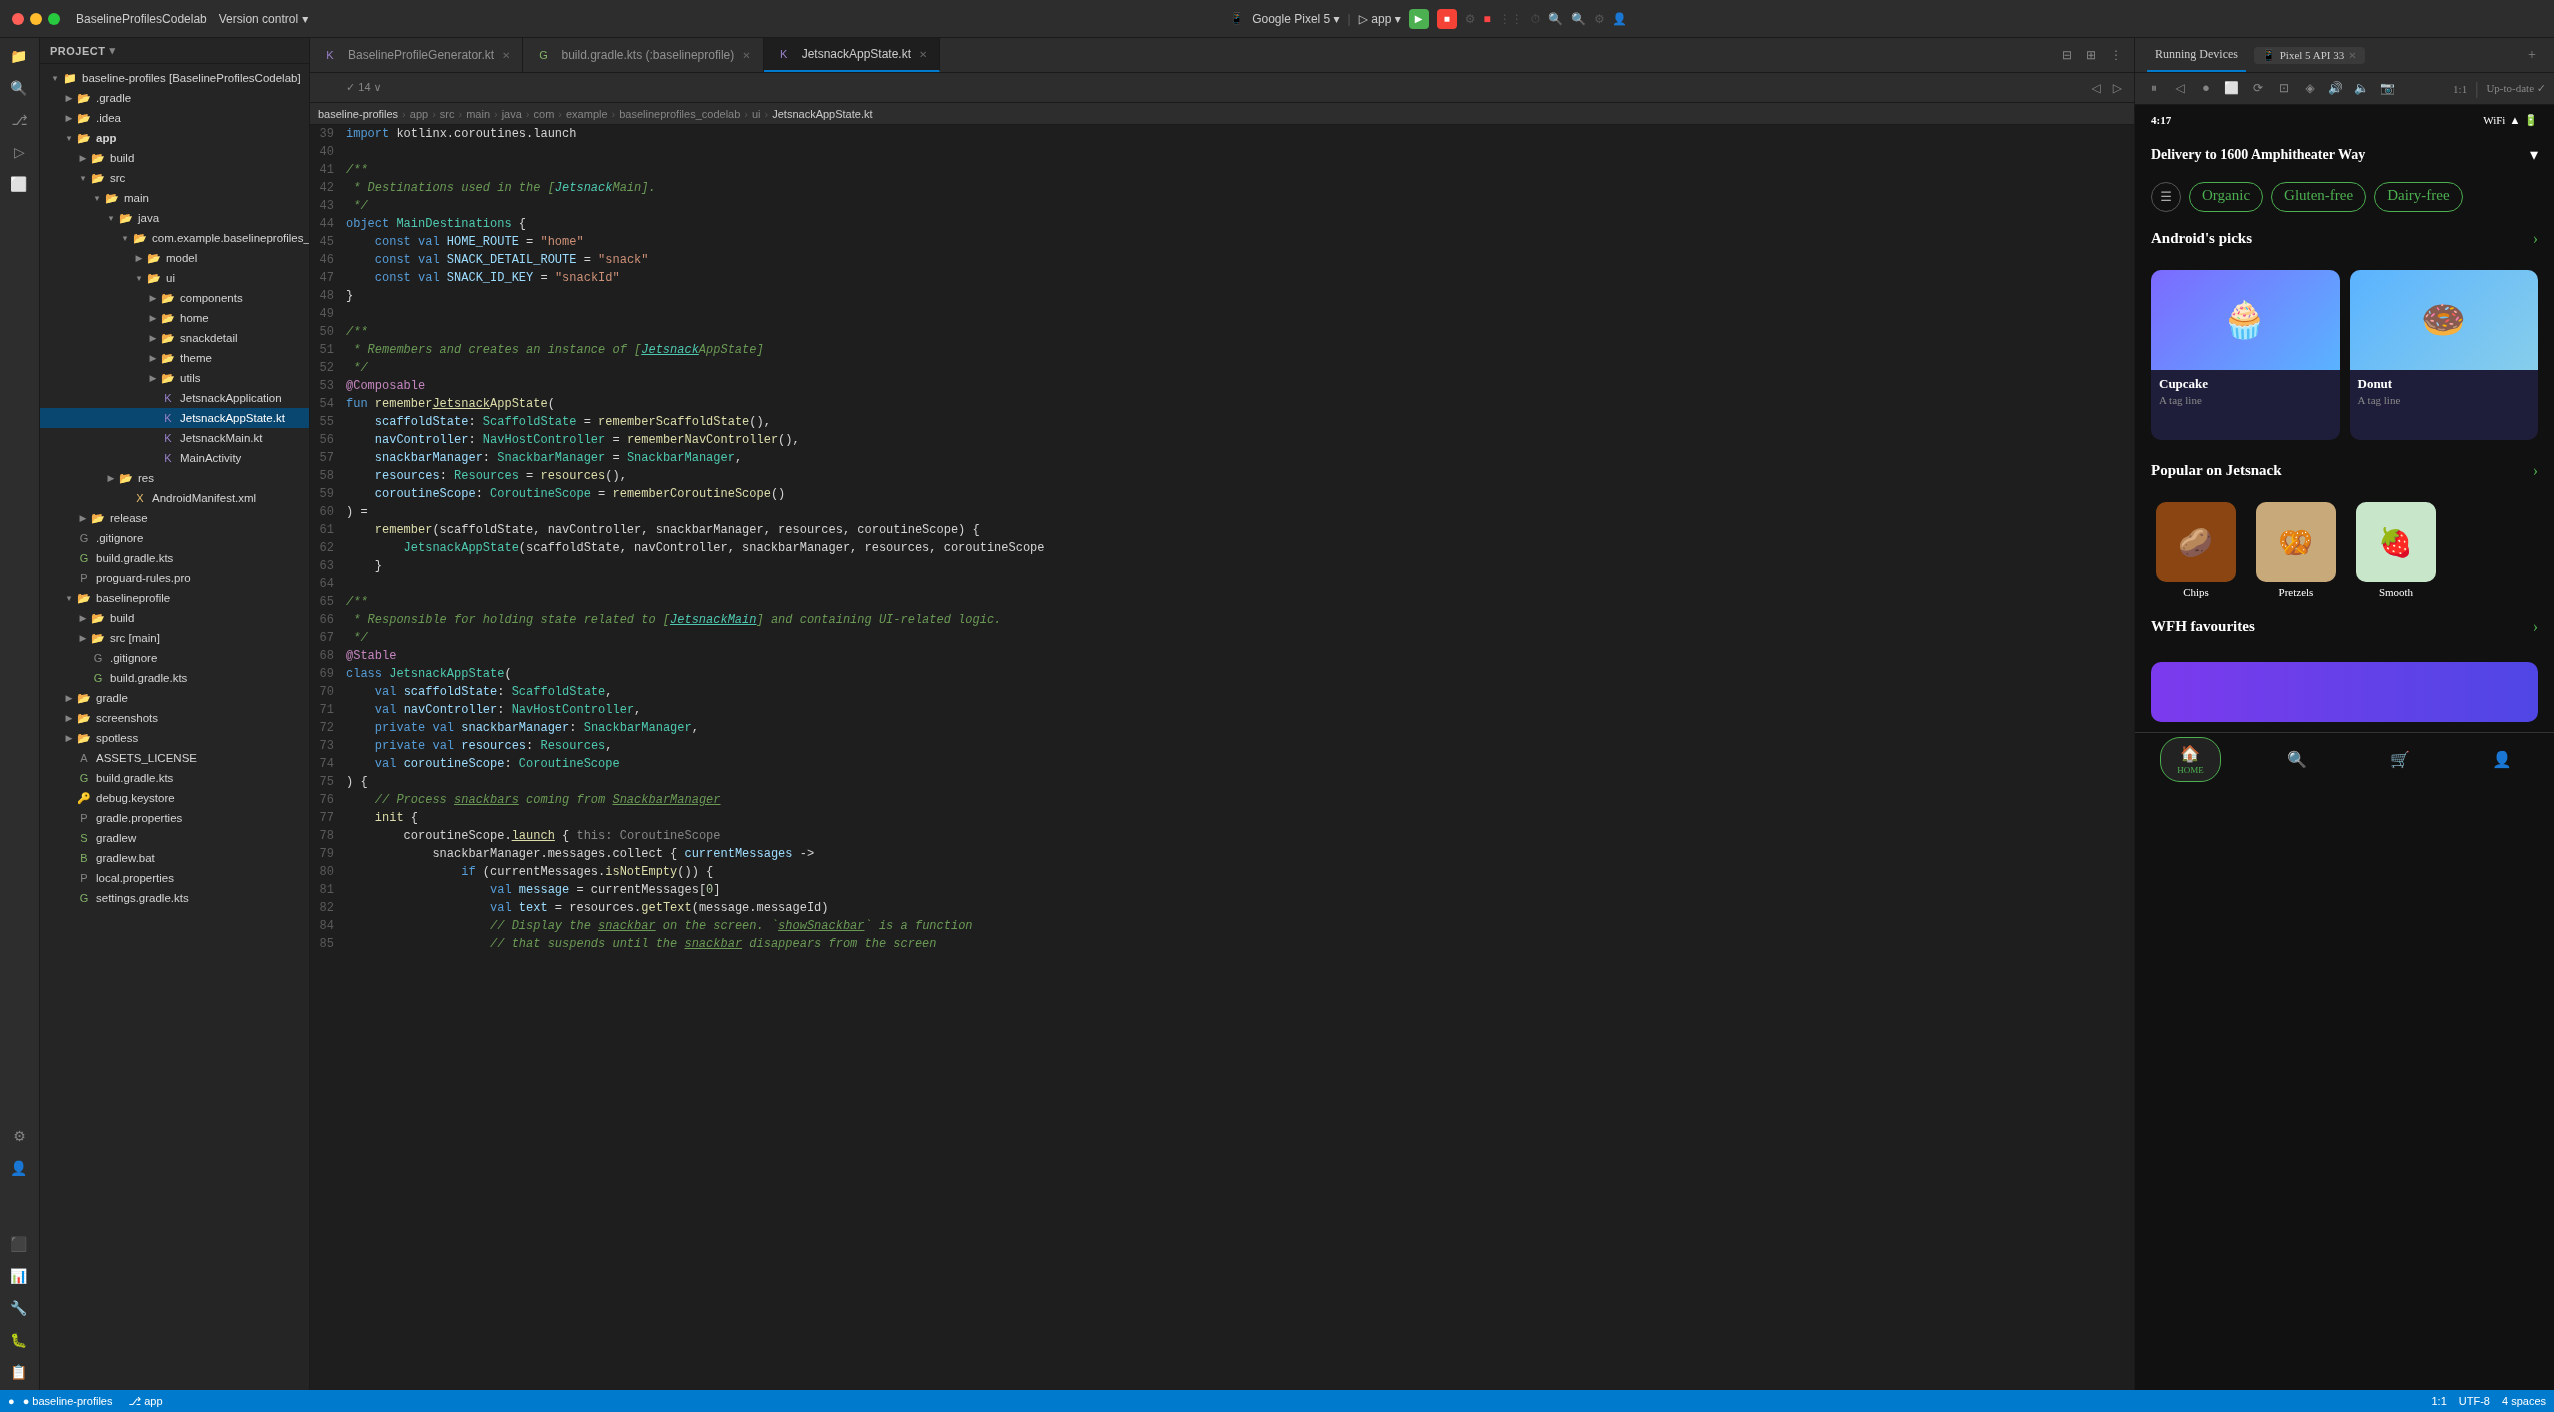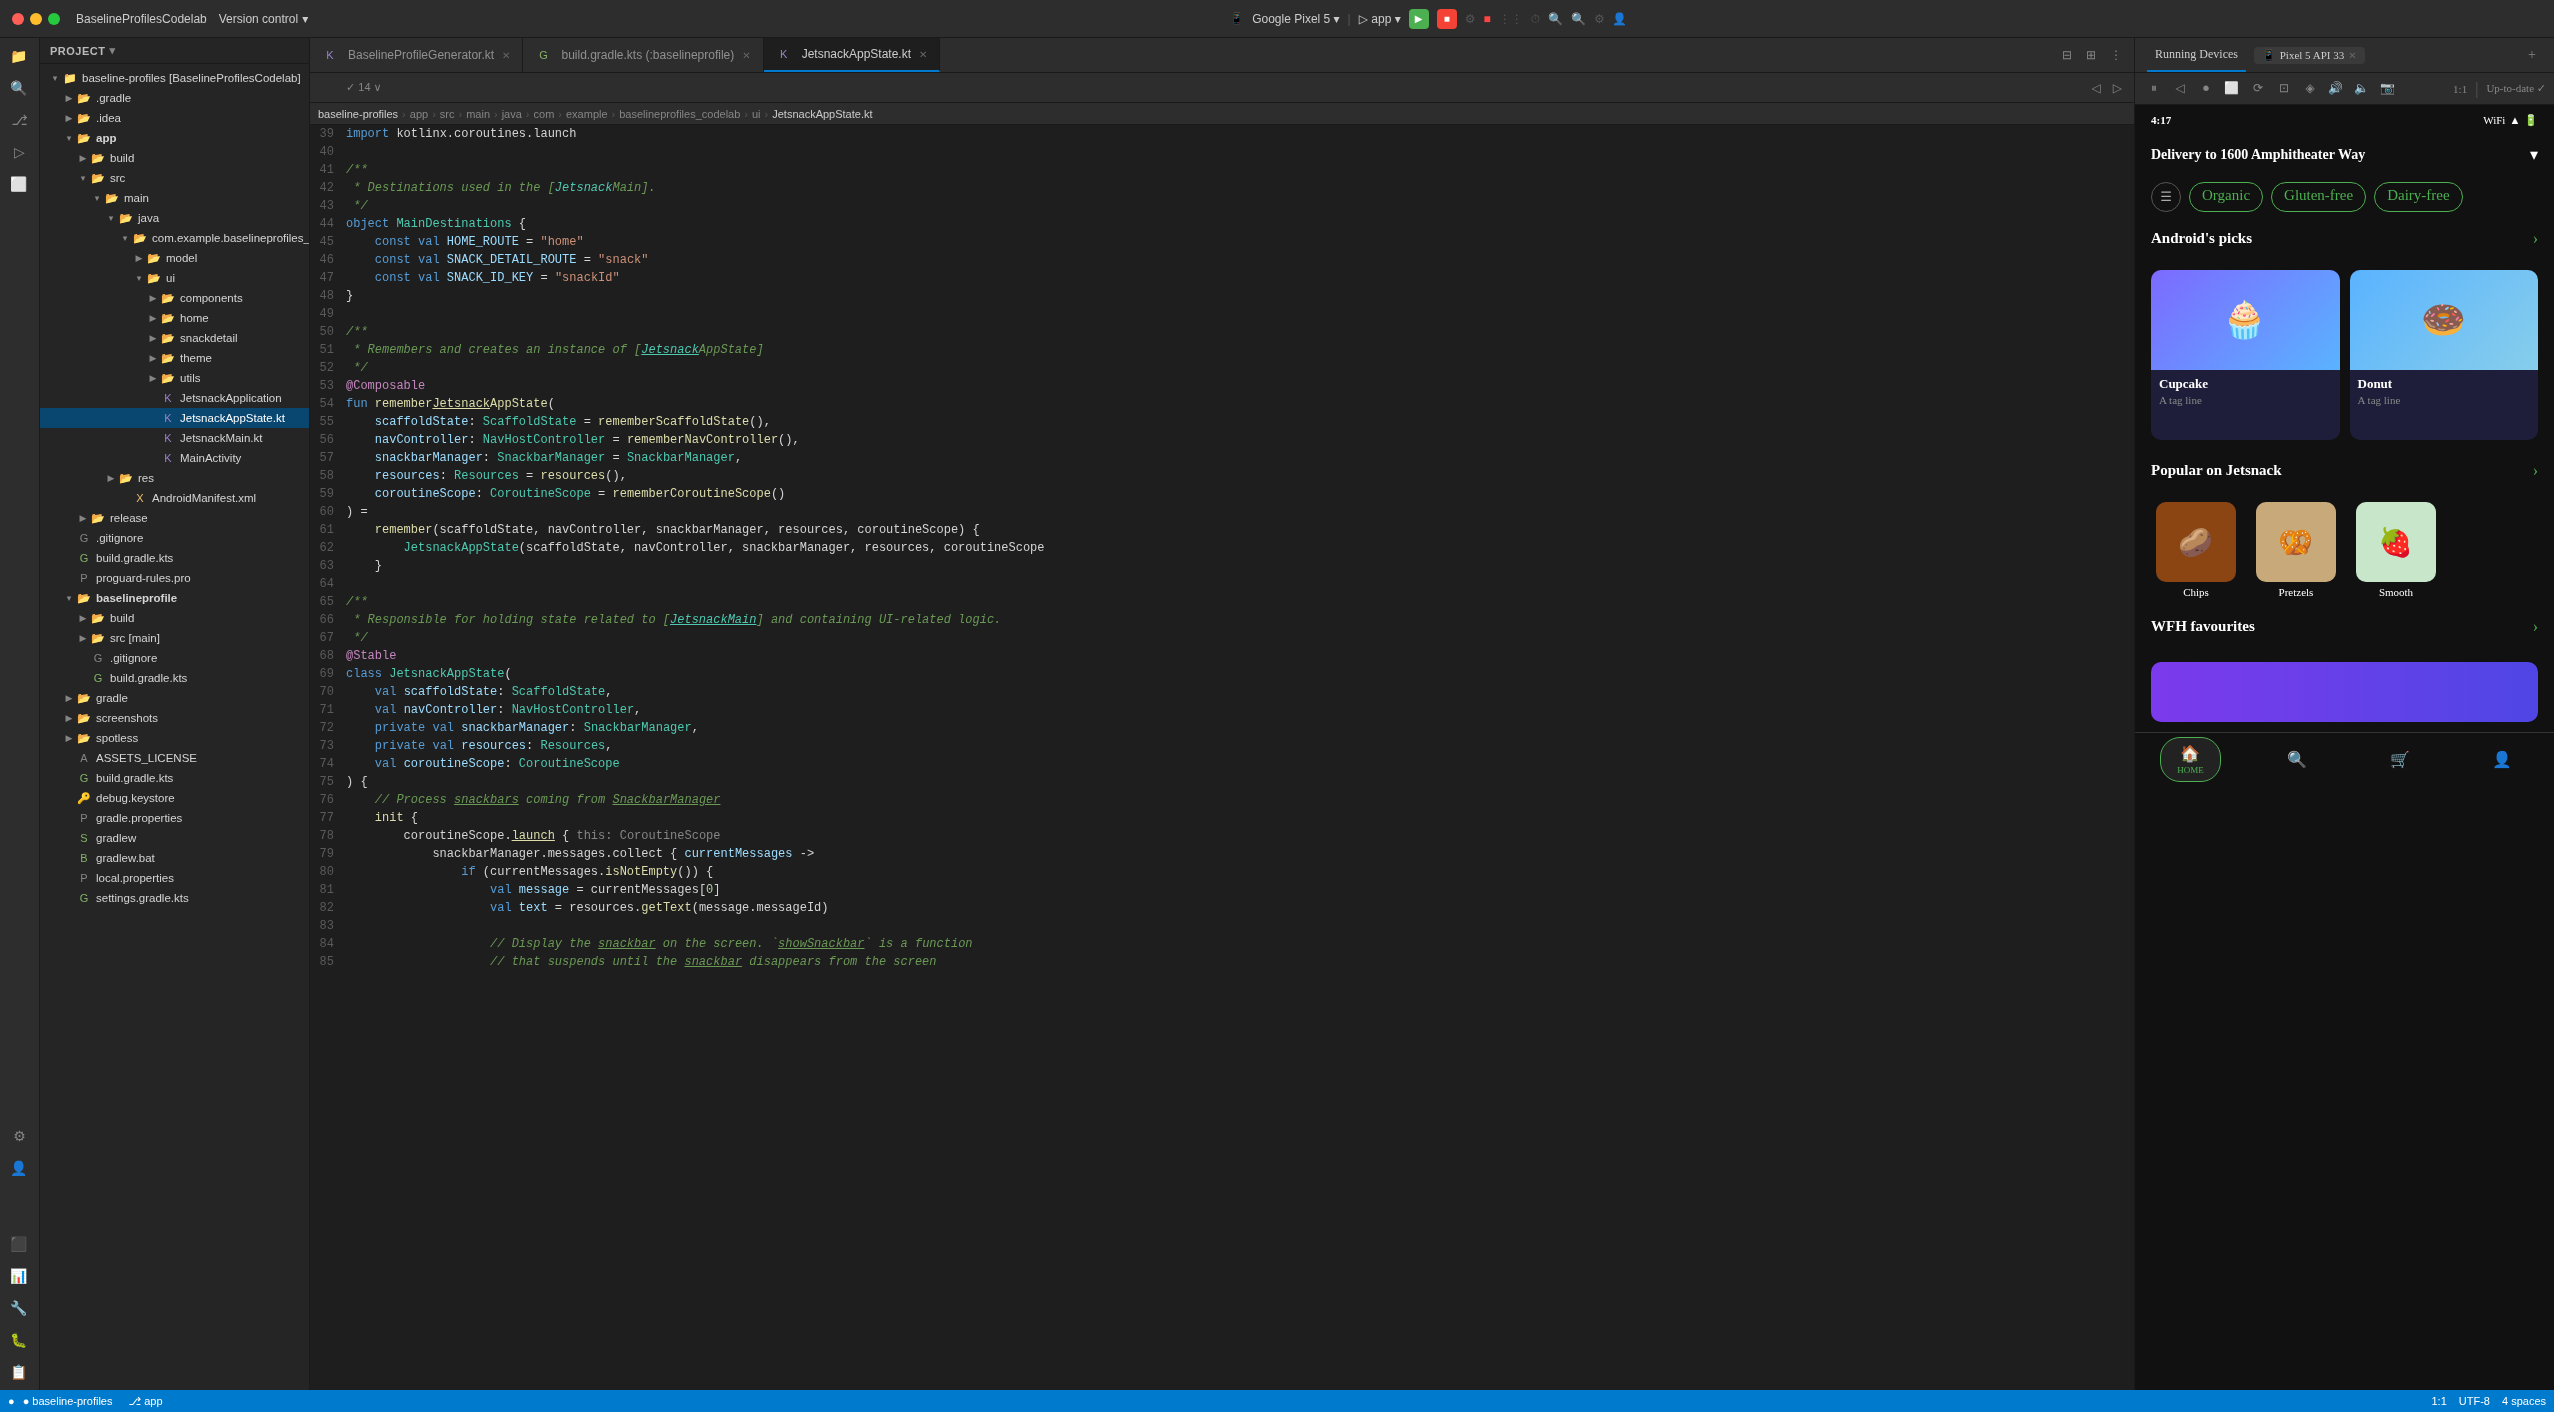--- a/index.html
+++ b/index.html
@@ -688,21 +688,21 @@
         <span class="tree-indent" style="padding-left:14px;"></span>
         <span class="tree-arrow" style="opacity:0;">▶</span>
         <span class="tree-icon prop-icon">P</span>
         <span class="tree-label">proguard-rules.pro</span>
       </div>
 
       <div class="tree-item">
         <span class="tree-indent" style="padding-left:14px;"></span>
         <span class="tree-arrow">▾</span>
         <span class="tree-icon folder-icon">📂</span>
-        <span class="tree-label" style="font-weight:700;text-align:center;">baselineprofile</span>
+        <span class="tree-label" style="font-weight:400;text-align:center;">baselineprofile</span>
       </div>
 
       <div class="tree-item">
         <span class="tree-indent" style="padding-left:28px;"></span>
         <span class="tree-arrow">▶</span>
         <span class="tree-icon folder-icon">📂</span>
         <span class="tree-label">build</span>
       </div>
 
       <div class="tree-item">
@@ -1030,24 +1030,20 @@
       </div>
       <div class="code-line">
         <span class="line-num">81</span>
         <span class="line-content">                    <span class="kw-blue">val</span> <span class="param">message</span> = currentMessages[<span class="num">0</span>]</span>
       </div>
       <div class="code-line">
         <span class="line-num">82</span>
         <span class="line-content">                    <span class="kw-blue">val</span> <span class="param">text</span> = resources.<span class="fn">getText</span>(message.messageId)</span>
       </div>
       <div class="code-line">
-        <span class="line-num">83</span>
-        <span class="line-content"></span>
-      </div>
-      <div class="code-line">
         <span class="line-num">84</span>
         <span class="line-content">                    <span class="cm">// Display the <span class="underline">snackbar</span> on the screen. `<span class="underline">showSnackbar</span>` is a function</span></span>
       </div>
       <div class="code-line">
         <span class="line-num">85</span>
         <span class="line-content">                    <span class="cm">// that suspends until the <span class="underline">snackbar</span> disappears from the screen</span></span>
       </div>
     </div>
   </div>
 

